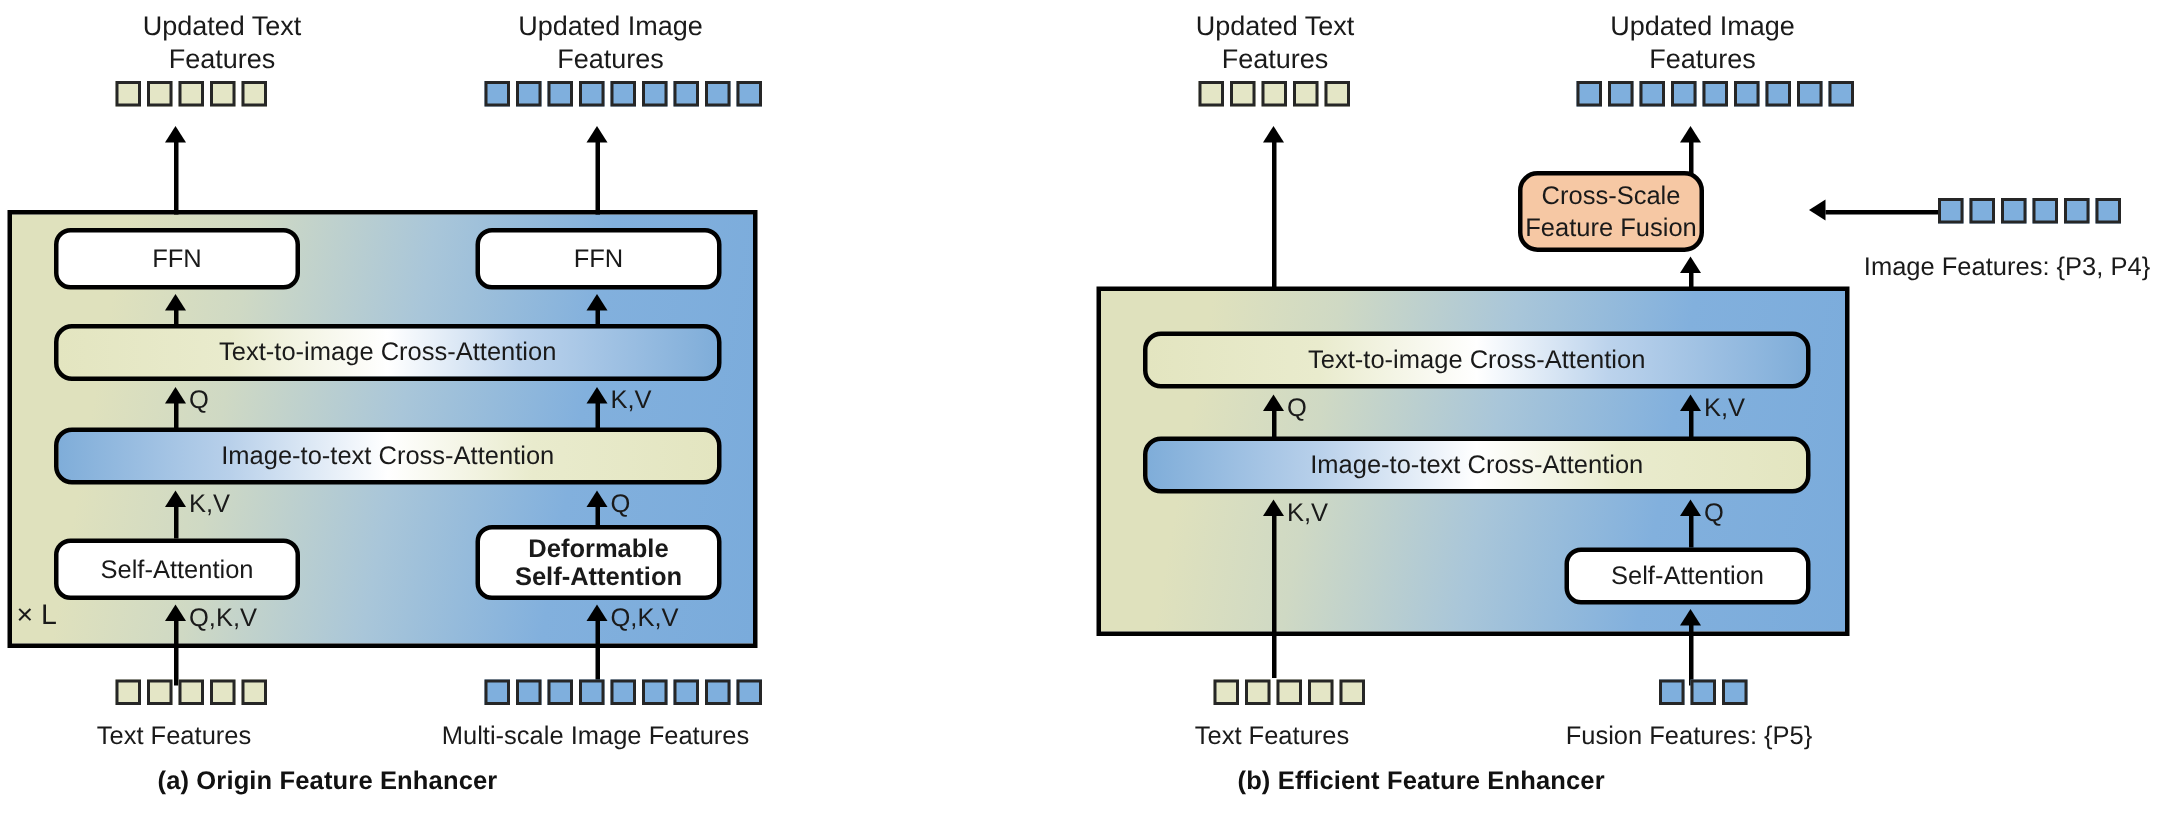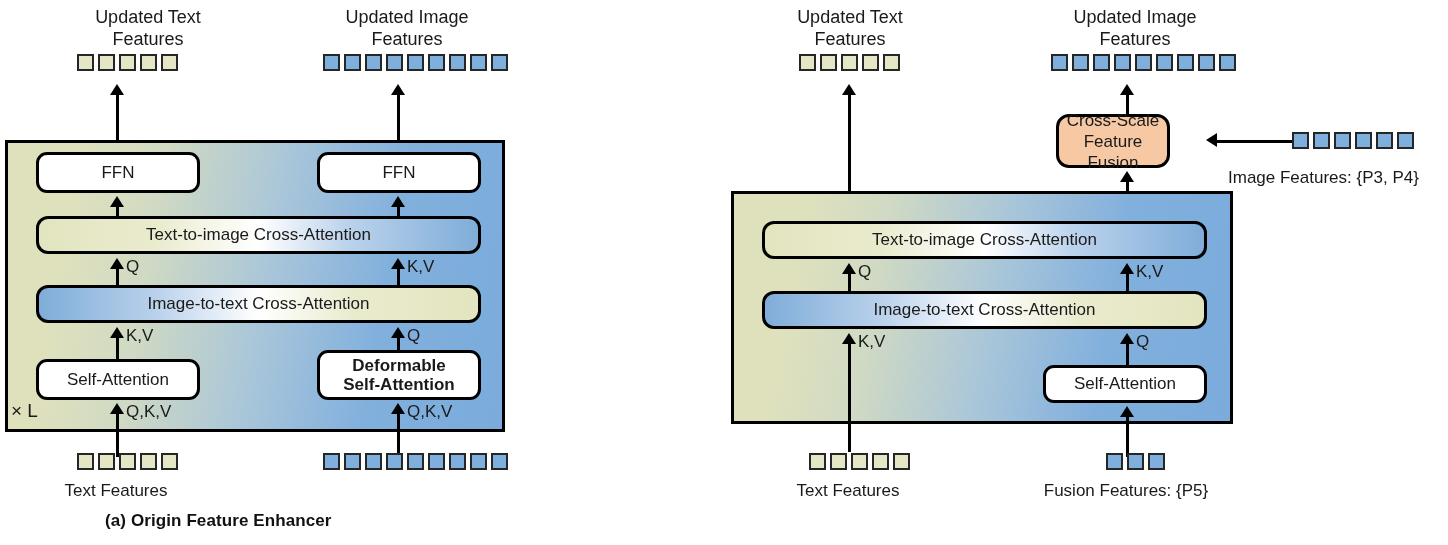--- a/index.html
+++ b/index.html
@@ -178,20 +178,21 @@
     <div class="tok img"></div>
     <div class="tok img"></div>
     <div class="tok img"></div>
     <div class="tok img"></div>
     <div class="tok img"></div>
     <div class="tok img"></div>
     <div class="tok img"></div>
   </div>
 
   <div class="featlabel" style="left:36px;top:481px;width:160px;">Text Features</div>
+  <div class="featlabel" style="left:282px;top:481px;width:230px;">Multi-scale Image Features</div>
 
   <div class="caption-bold" style="left:105px;top:511px;width:300px;">(a) Origin Feature Enhancer</div>
 
   <div class="cap" style="left:760px;top:6px;width:180px;">Updated Text
 Features</div>
   <div class="cap" style="left:1040px;top:6px;width:190px;">Updated Image
 Features</div>
 
   <div class="tokrow" style="left:799px;top:54px;">
     <div class="tok text"></div>
@@ -211,36 +212,36 @@
     <div class="tok img"></div>
     <div class="tok img"></div>
   </div>
 
   <div class="vline" style="left:848px;top:92px;height:150px;"></div>
   <div class="arrowup" style="left:842px;top:84px;"></div>
 
   <div class="vline" style="left:1126px;top:92px;height:25px;"></div>
   <div class="arrowup" style="left:1120px;top:84px;"></div>
 
-  <div class="blk fusion" style="left:1056px;top:114px;width:114px;height:54px;white-space:pre-line;line-height:21px;">
+  <div class="blk fusion" style="left:1012px;top:114px;width:124px;height:54px;white-space:pre-line;line-height:21px;">
     <span style="white-space:pre-line;">Cross-Scale
 Feature Fusion</span>
   </div>
 
   <div class="hline" style="left:1217px;top:140px;width:75px;"></div>
   <div class="arrowleft" style="left:1206px;top:133px;"></div>
   <div class="tokrow" style="left:1292px;top:132px;">
     <div class="tok img"></div>
     <div class="tok img"></div>
     <div class="tok img"></div>
     <div class="tok img"></div>
     <div class="tok img"></div>
     <div class="tok img"></div>
   </div>
-  <div class="featlabel" style="left:1228px;top:168px;width:220px;text-align:left;">Image Features: {P3, P4}</div>
+  <div class="featlabel" style="left:1228px;top:168px;width:220px;text-align:center;">Image Features: {P3, P4}</div>
 
   <div class="vline" style="left:1126px;top:180px;height:22px;"></div>
   <div class="arrowup" style="left:1120px;top:171px;"></div>
 
   <div class="bigbox" style="left:731px;top:191px;width:502px;height:233px;"></div>
 
   <div class="blk wide t2i" style="left:762px;top:221px;width:445px;height:38px;">
     <span>Text-to-image Cross-Attention</span>
   </div>
 
@@ -278,14 +279,15 @@
   </div>
   <div class="tokrow" style="left:1106px;top:453px;">
     <div class="tok img"></div>
     <div class="tok img"></div>
     <div class="tok img"></div>
   </div>
 
   <div class="featlabel" style="left:768px;top:481px;width:160px;">Text Features</div>
   <div class="featlabel" style="left:1026px;top:481px;width:200px;">Fusion Features: {P5}</div>
 
+  <div class="caption-bold" style="left:825px;top:511px;width:340px;">(b) Efficient Feature Enhancer</div>
 
 </div>
 
 </body></html>

